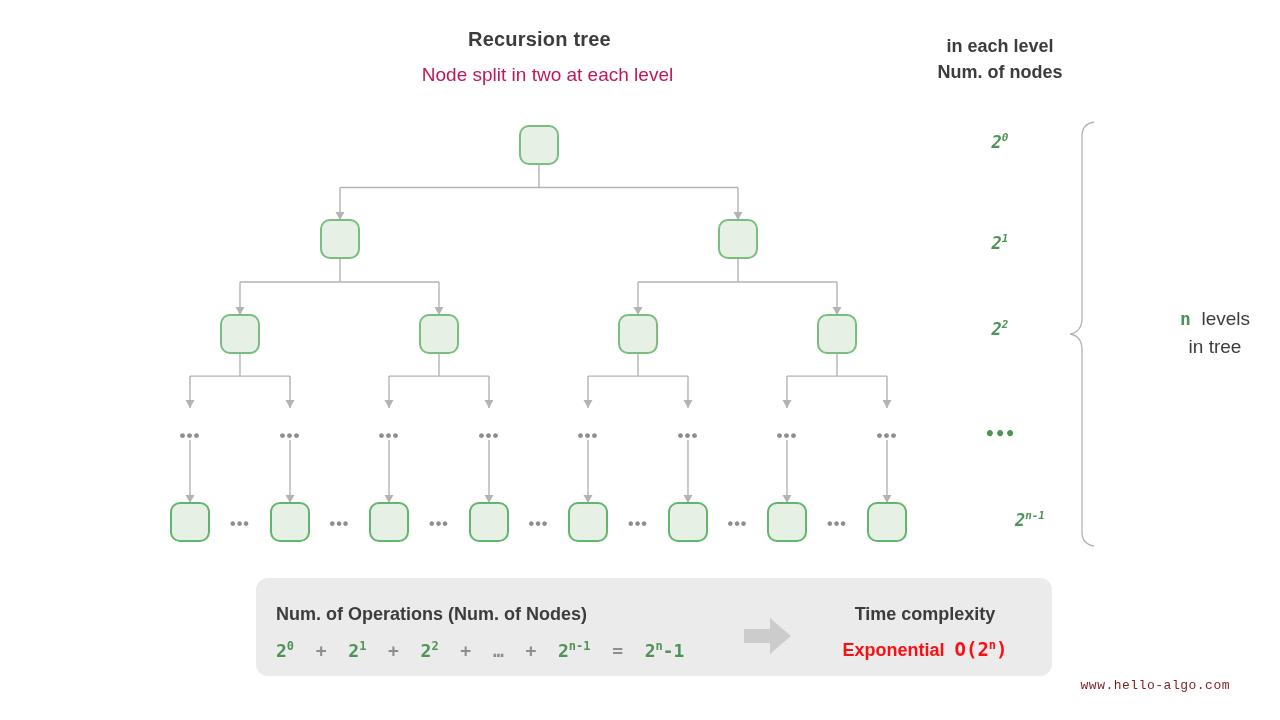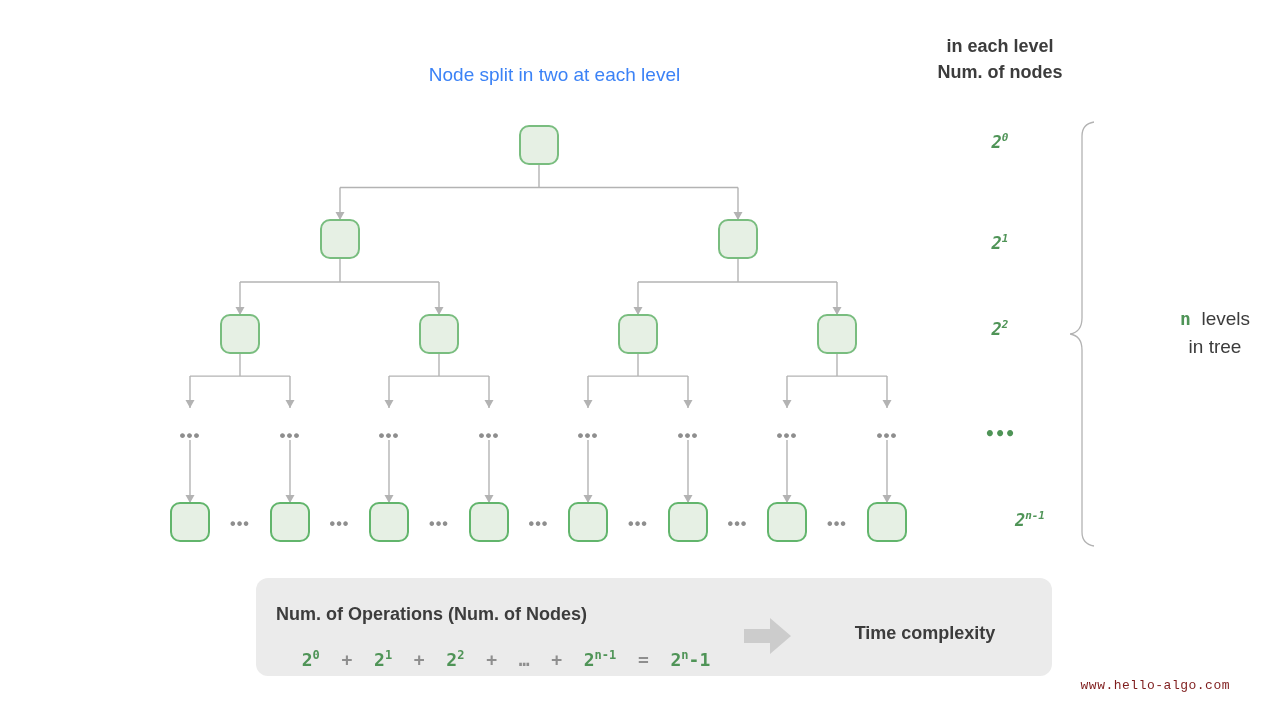--- a/index.html
+++ b/index.html
@@ -20,24 +20,24 @@
   
   .title {
     left: 0; top: 28px; width: 1079px;
     text-align: center;
     font-size: 20px;
     font-weight: bold;
     color: #3c3c3c;
     letter-spacing: .2px;
   }
   .subtitle {
-    left: 15px; top: 64px; width: 1079px;
+    left: 8px; top: 64px; width: 1079px;
     text-align: center;
     font-size: 19px;
-    color: #3b82f6;
+    color: #be185d;
   }
   .rightheading {
     left: 900px; top: 33px; width: 200px;
     text-align: center;
     font-size: 18px;
     font-weight: bold;
     color: #3c3c3c;
     line-height: 26px;
   }
 
@@ -80,38 +80,36 @@
   }
   .sum-left-title {
     left: 276px; top: 604px; width: 460px;
     text-align: left;
     font-size: 18px;
     font-weight: bold;
     color: #3c3c3c;
   }
   .sum-formula {
     left: 276px; top: 639px; width: 460px;
-    text-align: center;
+    text-align: left;
     font-family: "DejaVu Sans Mono", monospace;
     font-size: 18px;
     font-weight: bold;
     color: #4f9457;
     white-space: nowrap;
-    margin-top: 9px;
   }
   .sum-formula .op { color: #8e8e8e; }
   .sum-formula sup { font-size: 12px; }
 
   .sum-right-title {
     left: 800px; top: 604px; width: 250px;
     text-align: center;
     font-size: 18px;
     font-weight: bold;
     color: #3c3c3c;
-    margin-top: 19px;
   }
   .sum-right-value {
     left: 800px; top: 638px; width: 250px;
     text-align: center;
     font-size: 18px;
     font-weight: bold;
     color: #fa0f14;
     white-space: nowrap;
   }
   .sum-right-value .bigo {
@@ -130,20 +128,21 @@
     font-size: 13px;
     color: #7f1d1d;
     letter-spacing: .5px;
   }
 </style>
 </head>
 <body>
 
 <div id="page">
 
+  <div class="abs title">Recursion tree</div>
   <div class="abs subtitle">Node split in two at each level</div>
   <div class="abs rightheading">
     <div>in each level</div>
     <div>Num. of nodes</div>
   </div>
 
   <svg class="abs" id="tree-svg" width="1280" height="720">
       <line x1="539" y1="164" x2="539" y2="187.52" stroke="#b3b3b3" stroke-width="1.4"></line>
       <line x1="340" y1="187.52" x2="738" y2="187.52" stroke="#b3b3b3" stroke-width="1.4"></line>
       <line x1="340" y1="187.52" x2="340" y2="220" stroke="#b3b3b3" stroke-width="1.4"></line>
@@ -253,15 +252,19 @@
 
   <div class="abs summary-box"></div>
   <div class="abs sum-left-title">Num. of Operations (Num. of Nodes)</div>
   <div class="abs sum-formula" id="sum-formula"><span>2<sup>0</sup></span>  <span class="op">+</span>  <span>2<sup>1</sup></span>  <span class="op">+</span>  <span>2<sup>2</sup></span>  <span class="op">+</span>  <span class="op">…</span>  <span class="op">+</span>  <span>2<sup>n-1</sup></span>  <span class="op">=</span>  <span>2<sup>n</sup>-1</span></div>
 
   <svg class="abs arrow-icon" width="48" height="36" viewBox="0 0 48 36">
     <path d="M0 11 H26 V0 L47 18 L26 36 V25 H0 Z" fill="#cccccc"></path>
   </svg>
 
   <div class="abs sum-right-title">Time complexity</div>
+  <div class="abs sum-right-value">
+    <span>Exponential</span>&nbsp;
+    <span class="bigo"><span>O(2</span><sup>n</sup><span>)</span></span>
+  </div>
 
   <div class="abs watermark">www.hello-algo.com</div>
 </div>
 
 </body></html>

